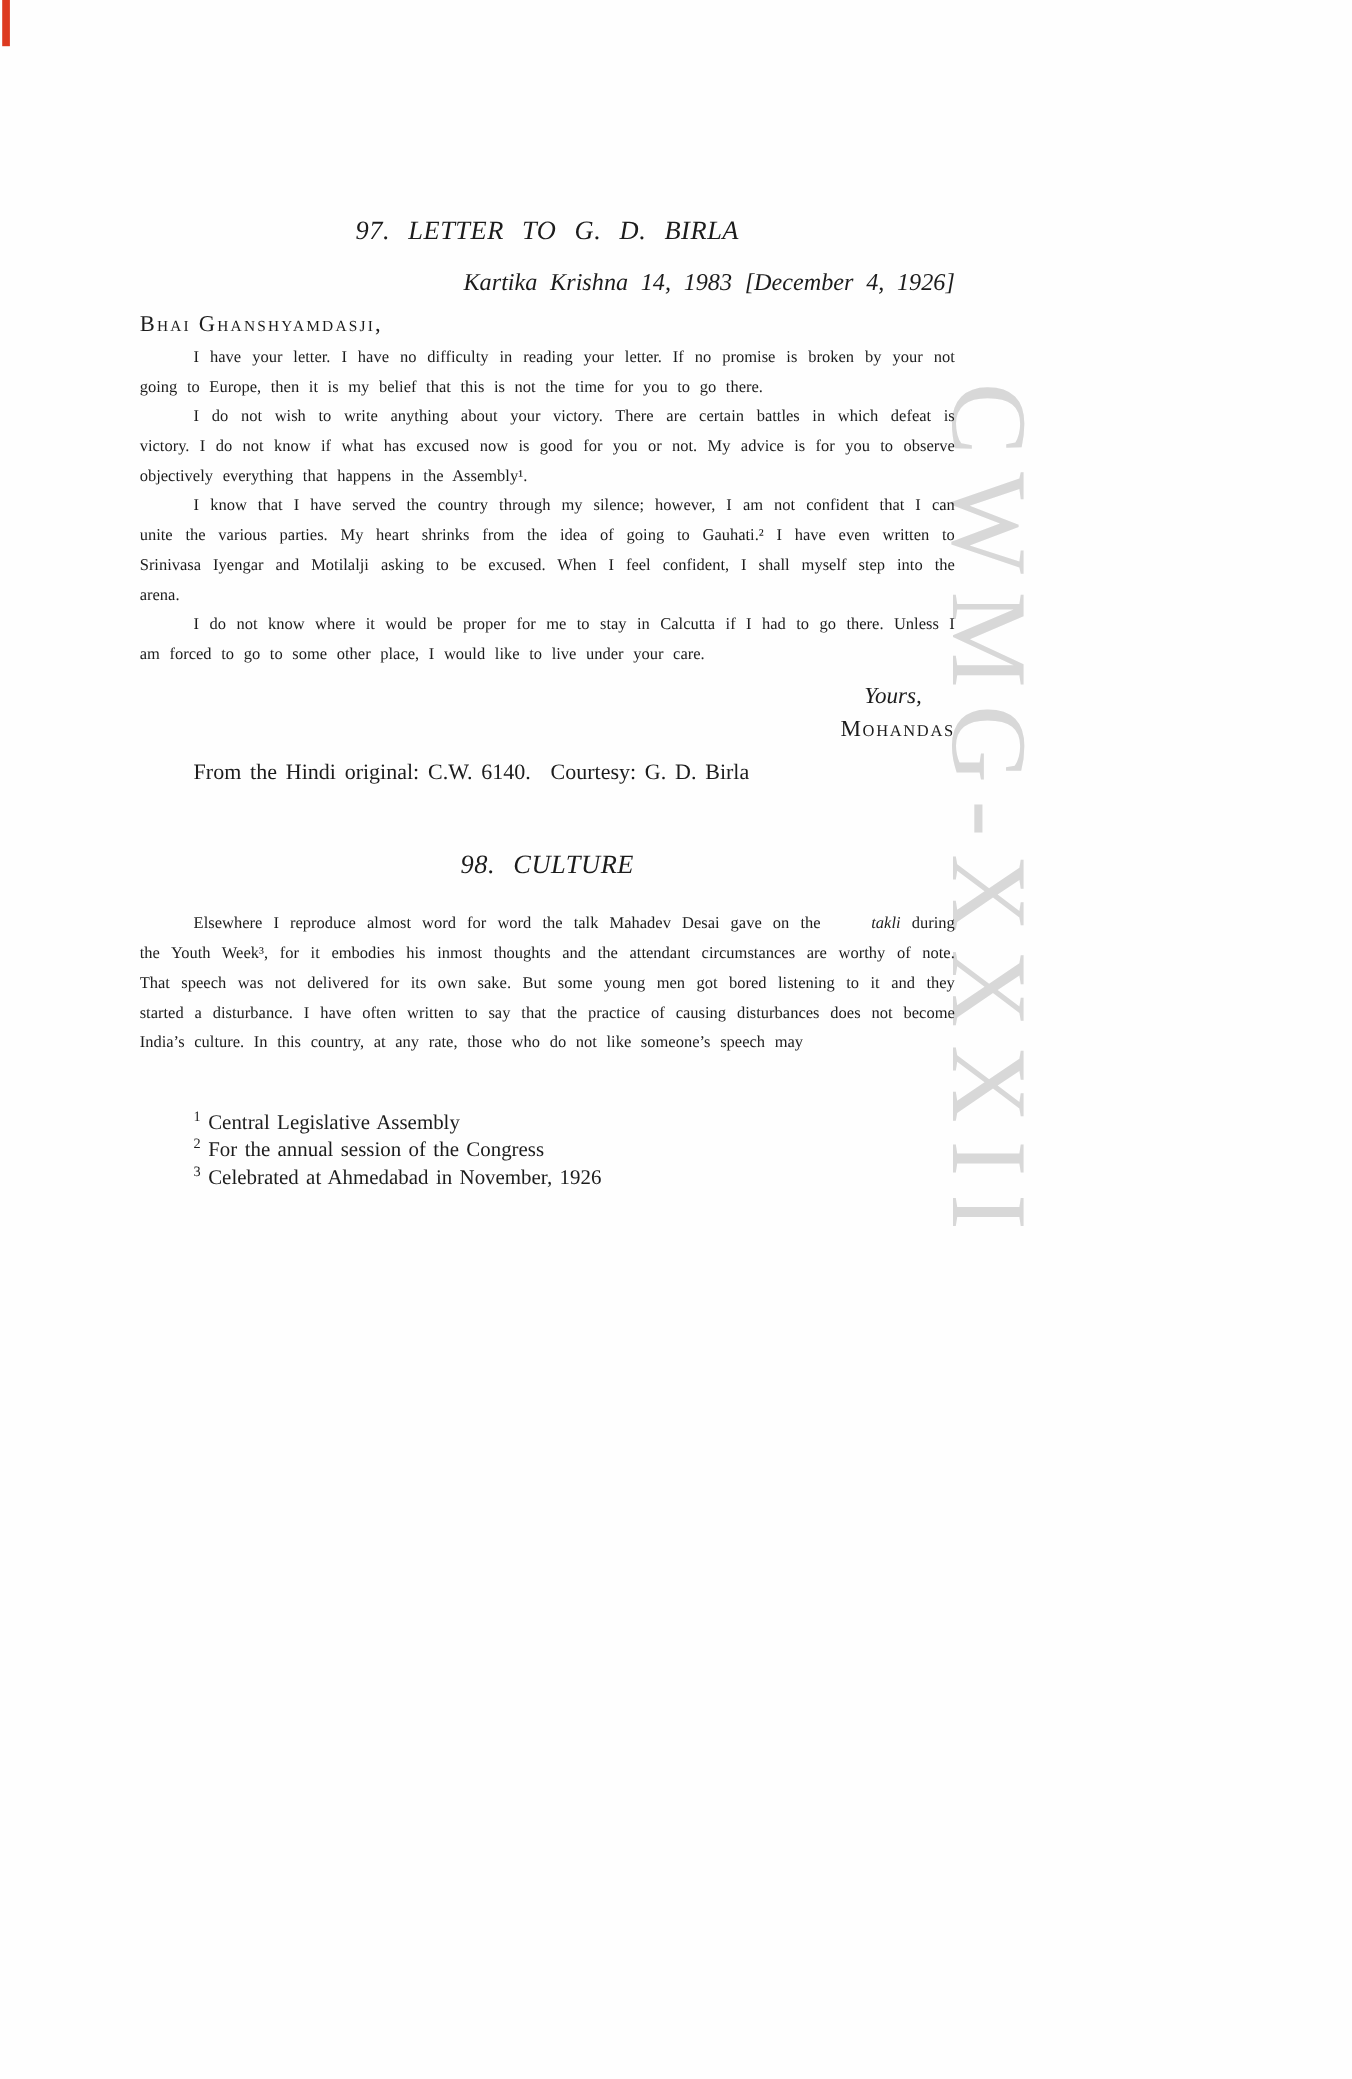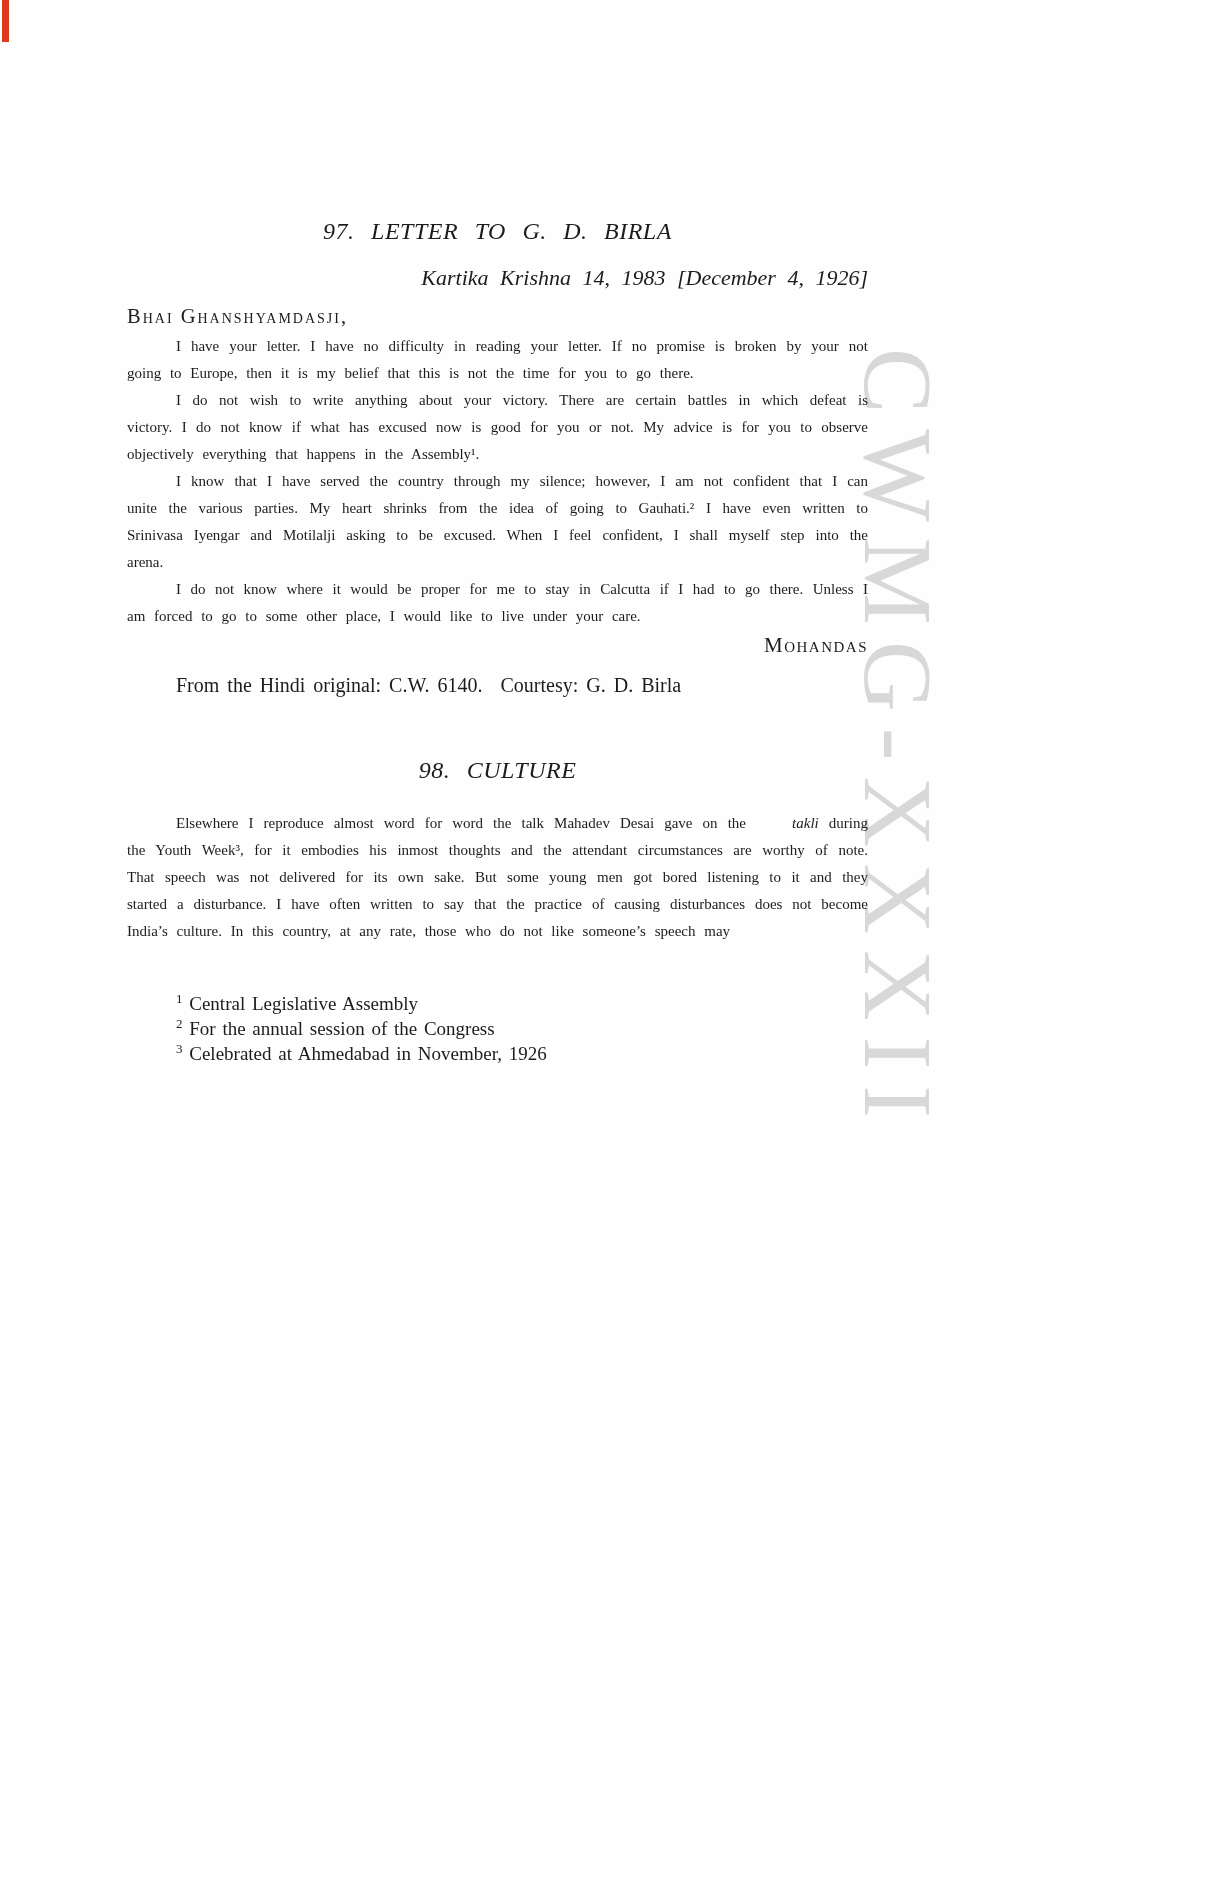--- a/index.html
+++ b/index.html
@@ -32,21 +32,21 @@
     font-size: 98px;
     letter-spacing: 16px;
     color: #d8d8d8;
     z-index: 0;
     user-select: none;
     white-space: nowrap;
   }
   .content {
     position: absolute;
     left: 127px;
-    top: 217px;
+    top: 196px;
     width: 741px;
     z-index: 1;
   }
   .doc-title {
     font-style: italic;
     font-weight: normal;
     text-align: center;
     font-size: 24px;
     letter-spacing: 0.5px;
     word-spacing: 10px;
@@ -108,20 +108,21 @@
 
       <p class="date right">Kartika Krishna 14, 1983 [December 4, 1926]</p>
 
       <p class="salutation smallcaps">Bhai Ghanshyamdasji,</p>
 
       <p class="body-para">I have your letter. I have no difficulty in reading your letter. If no promise is broken by your not going to Europe, then it is my belief that this is not the time for you to go there.</p>
       <p class="body-para">I do not wish to write anything about your victory. There are certain battles in which defeat is victory. I do not know if what has excused now is good for you or not. My advice is for you to observe objectively everything that happens in the Assembly¹.</p>
       <p class="body-para">I know that I have served the country through my silence; however, I am not confident that I can unite the various parties. My heart shrinks from the idea of going to Gauhati.² I have even written to Srinivasa Iyengar and Motilalji asking to be excused. When I feel confident, I shall myself step into the arena.</p>
       <p class="body-para">I do not know where it would be proper for me to stay in Calcutta if I had to go there. Unless I am forced to go to some other place, I would like to live under your care.</p>
 
+      <p class="valediction right">Yours,</p>
 
       <p class="signature smallcaps right">Mohandas</p>
 
       <p class="source">From the Hindi original: C.W. 6140.  Courtesy: G. D. Birla</p>
     </section>
 
     <section>
       <h2 class="doc-title article-title">98. CULTURE</h2>
 
       <p class="body-para"><span>Elsewhere I reproduce almost word for word the talk Mahadev Desai gave on the </span><span class="italic">takli</span><span> during the Youth Week³, for it embodies his inmost thoughts and the attendant circumstances are worthy of note. That speech was not delivered for its own sake. But some young men got bored listening to it and they started a disturbance. I have often written to say that the practice of causing disturbances does not become India’s culture. In this country, at any rate, those who do not like someone’s speech may</span></p>

